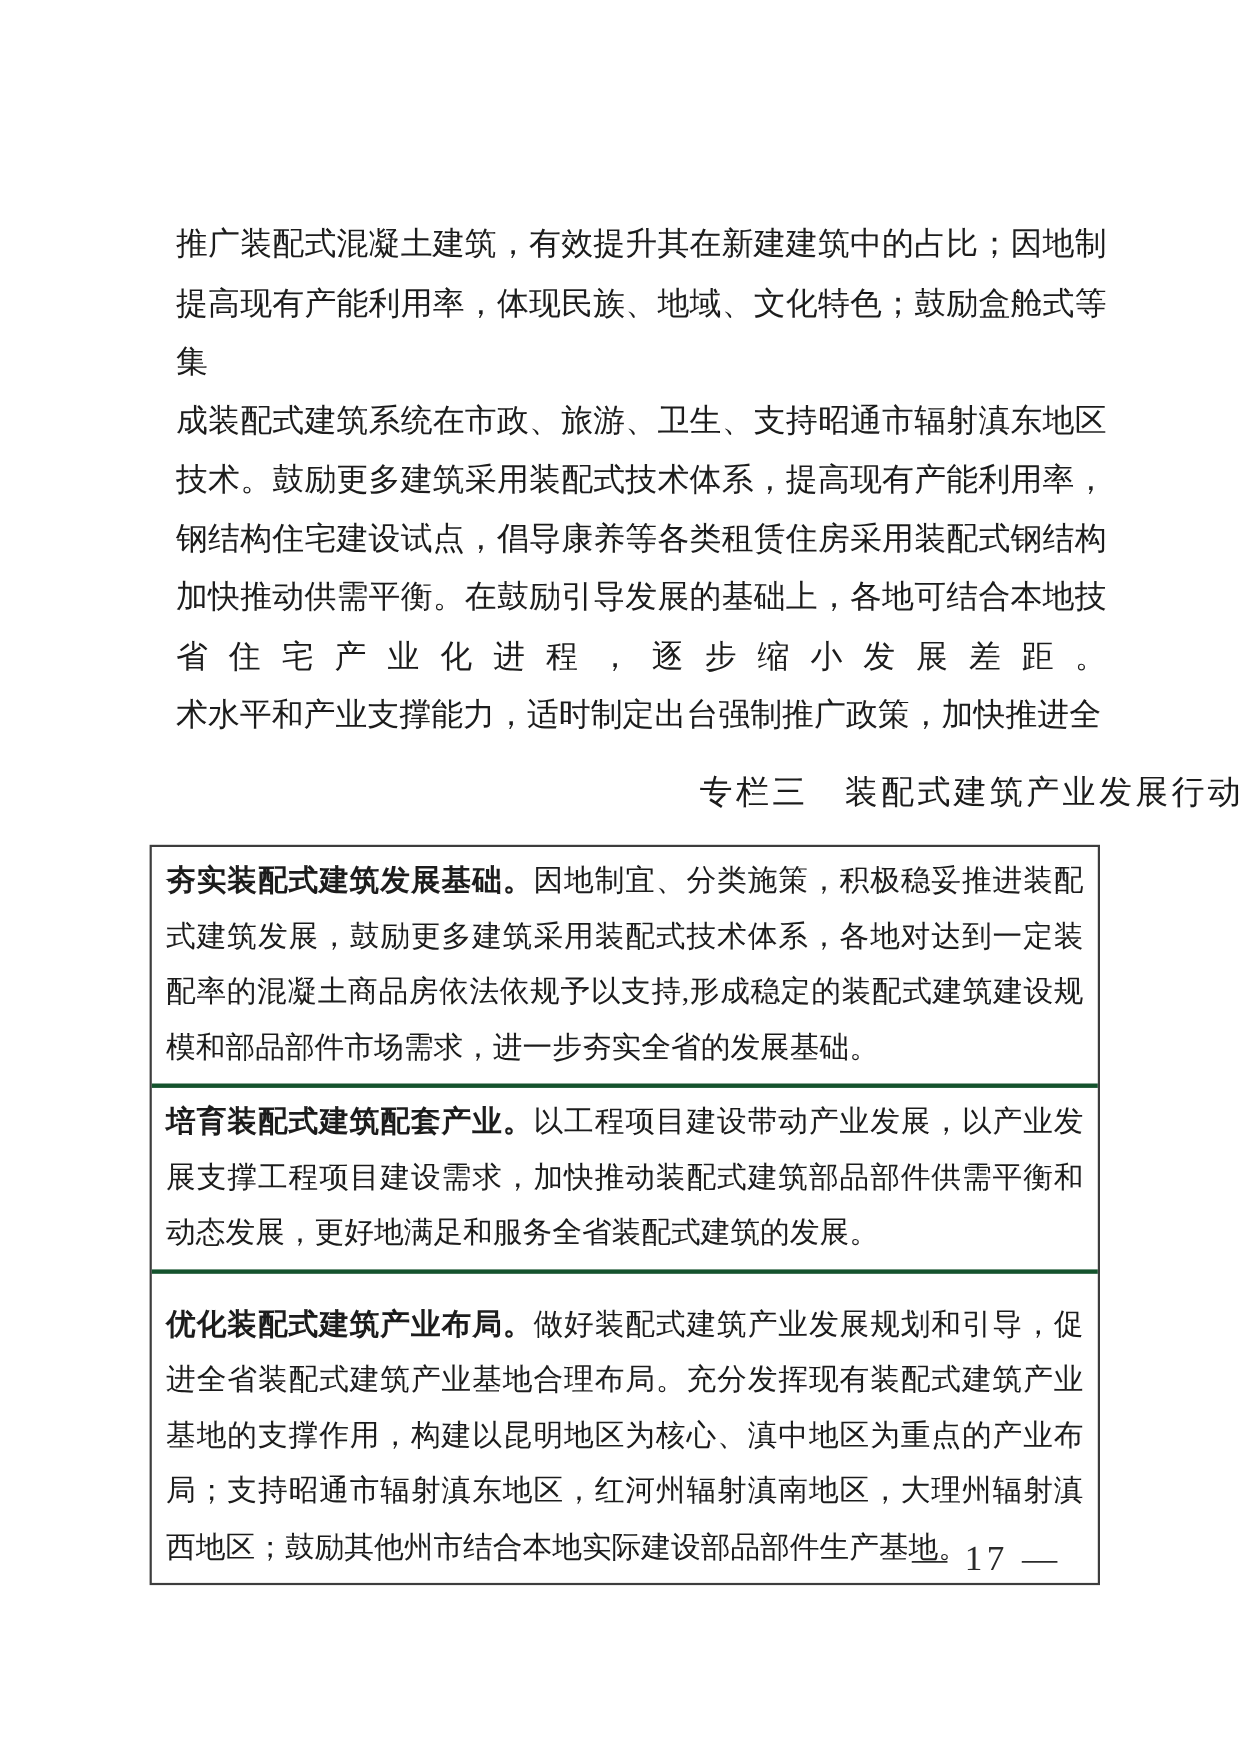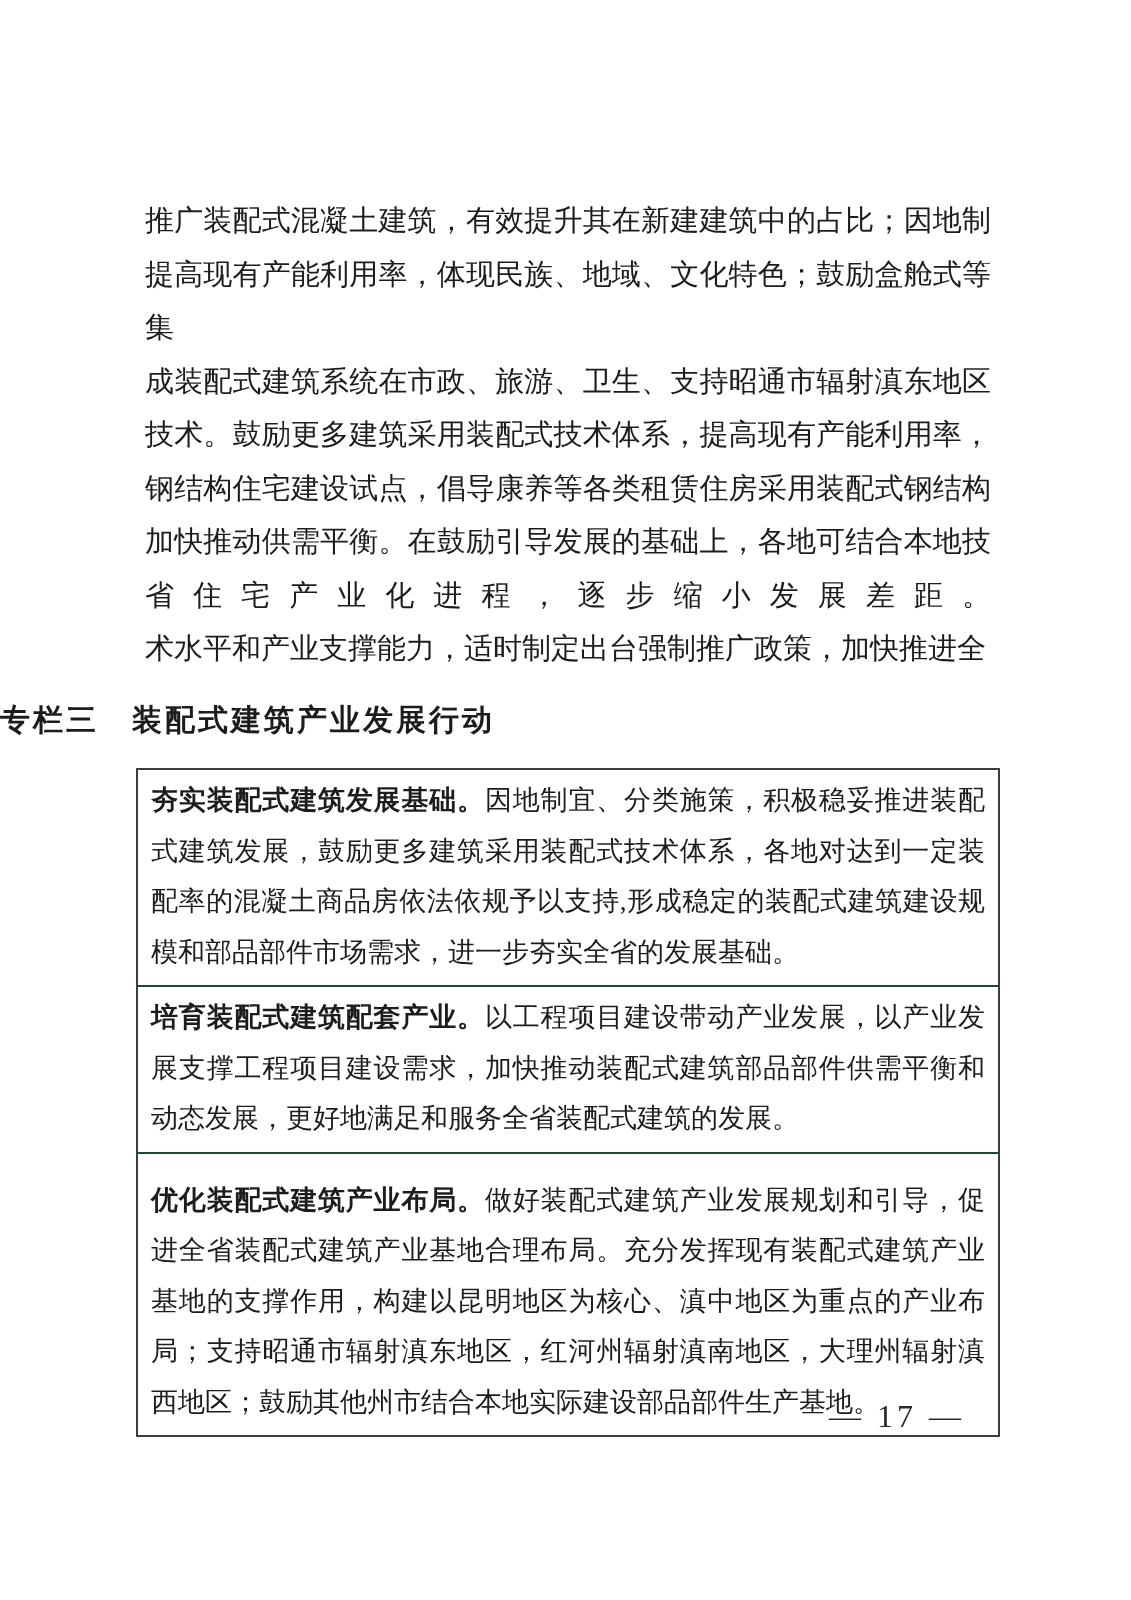--- a/index.html
+++ b/index.html
@@ -9,58 +9,57 @@
     width: 1131px;
     height: 1600px;
     background: #ffffff;
     color: #1c1c1c;
     font-family: "Liberation Serif", "DejaVu Serif", serif;
     overflow: hidden;
     margin: 0 auto;
   }
   .body-text {
     position: absolute;
-    left: 145px;
+    left: 160px;
     top: 196px;
     width: 846px;
     font-size: 29px;
     line-height: 53.5px;
-    font-family: Liberation Mono, monospace;
   }
   .para-line {
     text-align: justify;
     text-align-last: justify;
     white-space: normal;
   }
   .para-line:last-child {
     text-align-last: left;
   }
   .column-heading {
     position: absolute;
     top: 700px;
     left: 0;
     width: 100%;
-    text-align: left;
+    text-align: right;
     font-size: 30px;
-    font-weight: bold;
+    font-weight: normal;
     letter-spacing: 3px;
   }
   .feature-box {
     position: absolute;
     left: 136px;
     top: 768px;
     width: 864px;
     border: 2px solid #3d3d3d;
   }
   .box-section {
     padding: 5px 13px 8px 13px;
     font-size: 27px;
     line-height: 50.5px;
     text-align: justify;
-    border-bottom: 2px solid #14532d;
+    border-bottom: 4px solid #14532d;
   }
   .box-section:last-child { border-bottom: none; margin-top: 16px; }
   .section-lead {
     font-weight: bold;
   }
   .page-number {
     position: absolute;
     top: 1398px;
     right: 166px;
     font-size: 32px;

